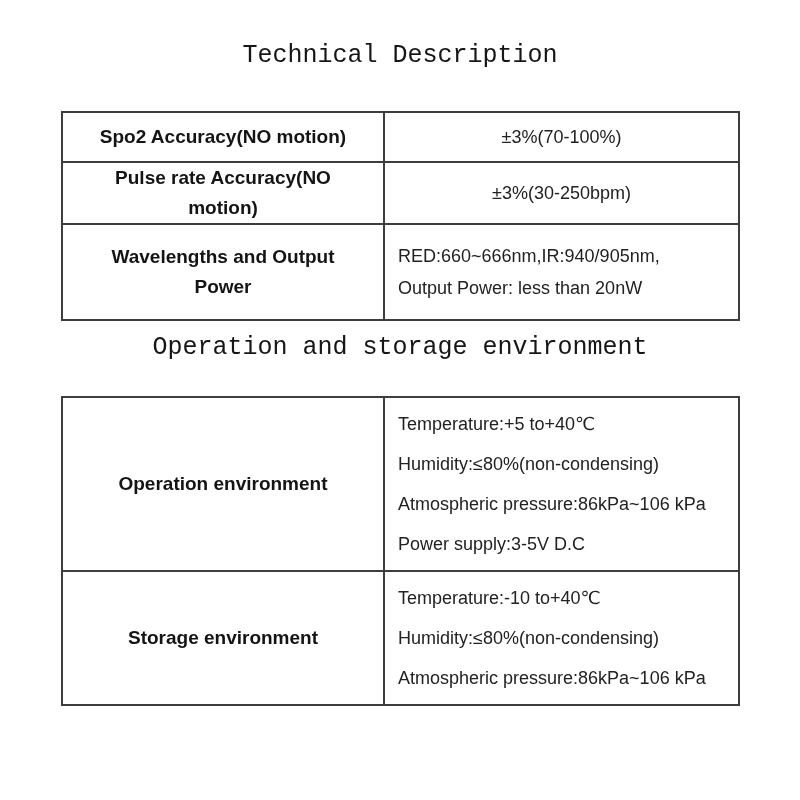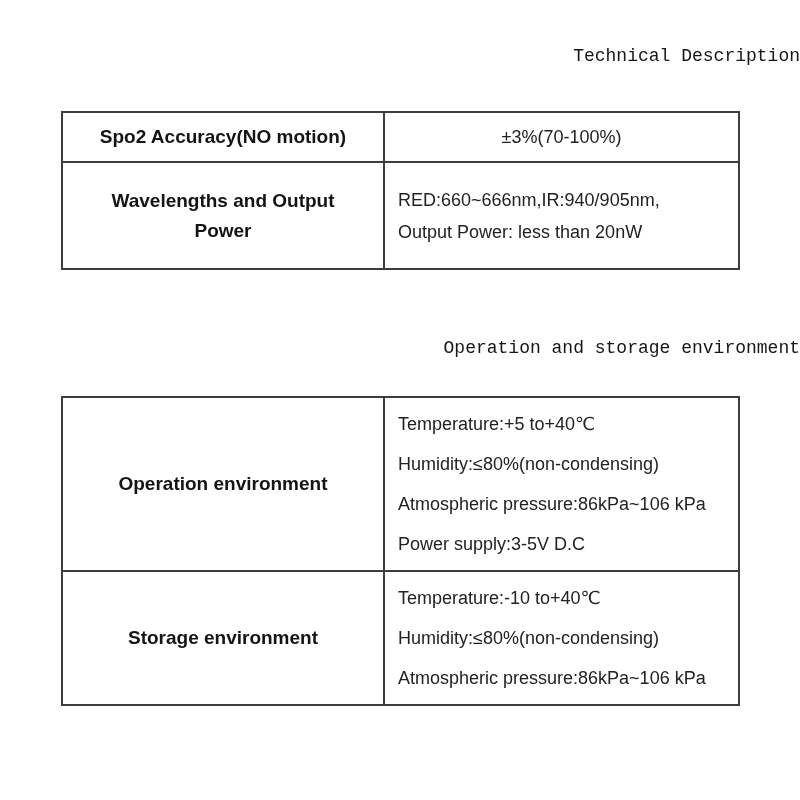--- a/index.html
+++ b/index.html
@@ -19,24 +19,24 @@
     width: 800px;
     height: 800px;
     background: #ffffff;
   }
 
   
   .section-title {
     position: absolute;
     left: 0;
     width: 100%;
-    text-align: right;
+    text-align: center;
     font-family: "Liberation Mono", "DejaVu Sans Mono", monospace;
     font-weight: normal;
-    font-size: 18px;
+    font-size: 25px;
     line-height: 28px;
     letter-spacing: 0px;
     color: #161616;
     white-space: nowrap;
   }
   .title-1 { top: 42px; }
   .title-2 { top: 334px; }
 
   
   table.spec-table {
@@ -56,21 +56,21 @@
   td.cell {
     border: 2px solid #3d3d3d;
     vertical-align: middle;
     white-space: pre-line;
     overflow: hidden;
   }
 
   
   .t1 tr.r1 { height: 50px; }
   .t1 tr.r2 { height: 62px; }
-  .t1 tr.r3 { height: 107px; margin-left: 22px; }
+  .t1 tr.r3 { height: 96px; margin-left: 22px; }
   .t2 tr.r1 { height: 143px; }
   .t2 tr.r2 { height: 116px; }
 
   td.name-cell {
     font-weight: bold;
     font-size: 19px;
     line-height: 30px;
     text-align: center;
     color: #141414;
     padding: 0 33px;
@@ -102,20 +102,25 @@
   <table class="spec-table t1">
     <colgroup>
         <col class="c1">
         <col class="c2">
       </colgroup>
     <tbody>
       <tr class="r1">
         <td class="cell name-cell">Spo2 Accuracy(NO motion)</td>
         <td class="cell value-cell value-center">±3%(70-100%)</td>
       </tr>
+      <tr class="r2">
+        <td class="cell name-cell">Pulse rate Accuracy(NO
+motion)</td>
+        <td class="cell value-cell value-center">±3%(30-250bpm)</td>
+      </tr>
       <tr class="r3">
         <td class="cell name-cell">Wavelengths and Output
 Power</td>
         <td class="cell value-cell value-left">RED:660~666nm,IR:940/905nm,
 Output Power: less than 20nW</td>
       </tr>
     </tbody>
   </table>
 
   <div class="section-title title-2">Operation and storage environment</div>

